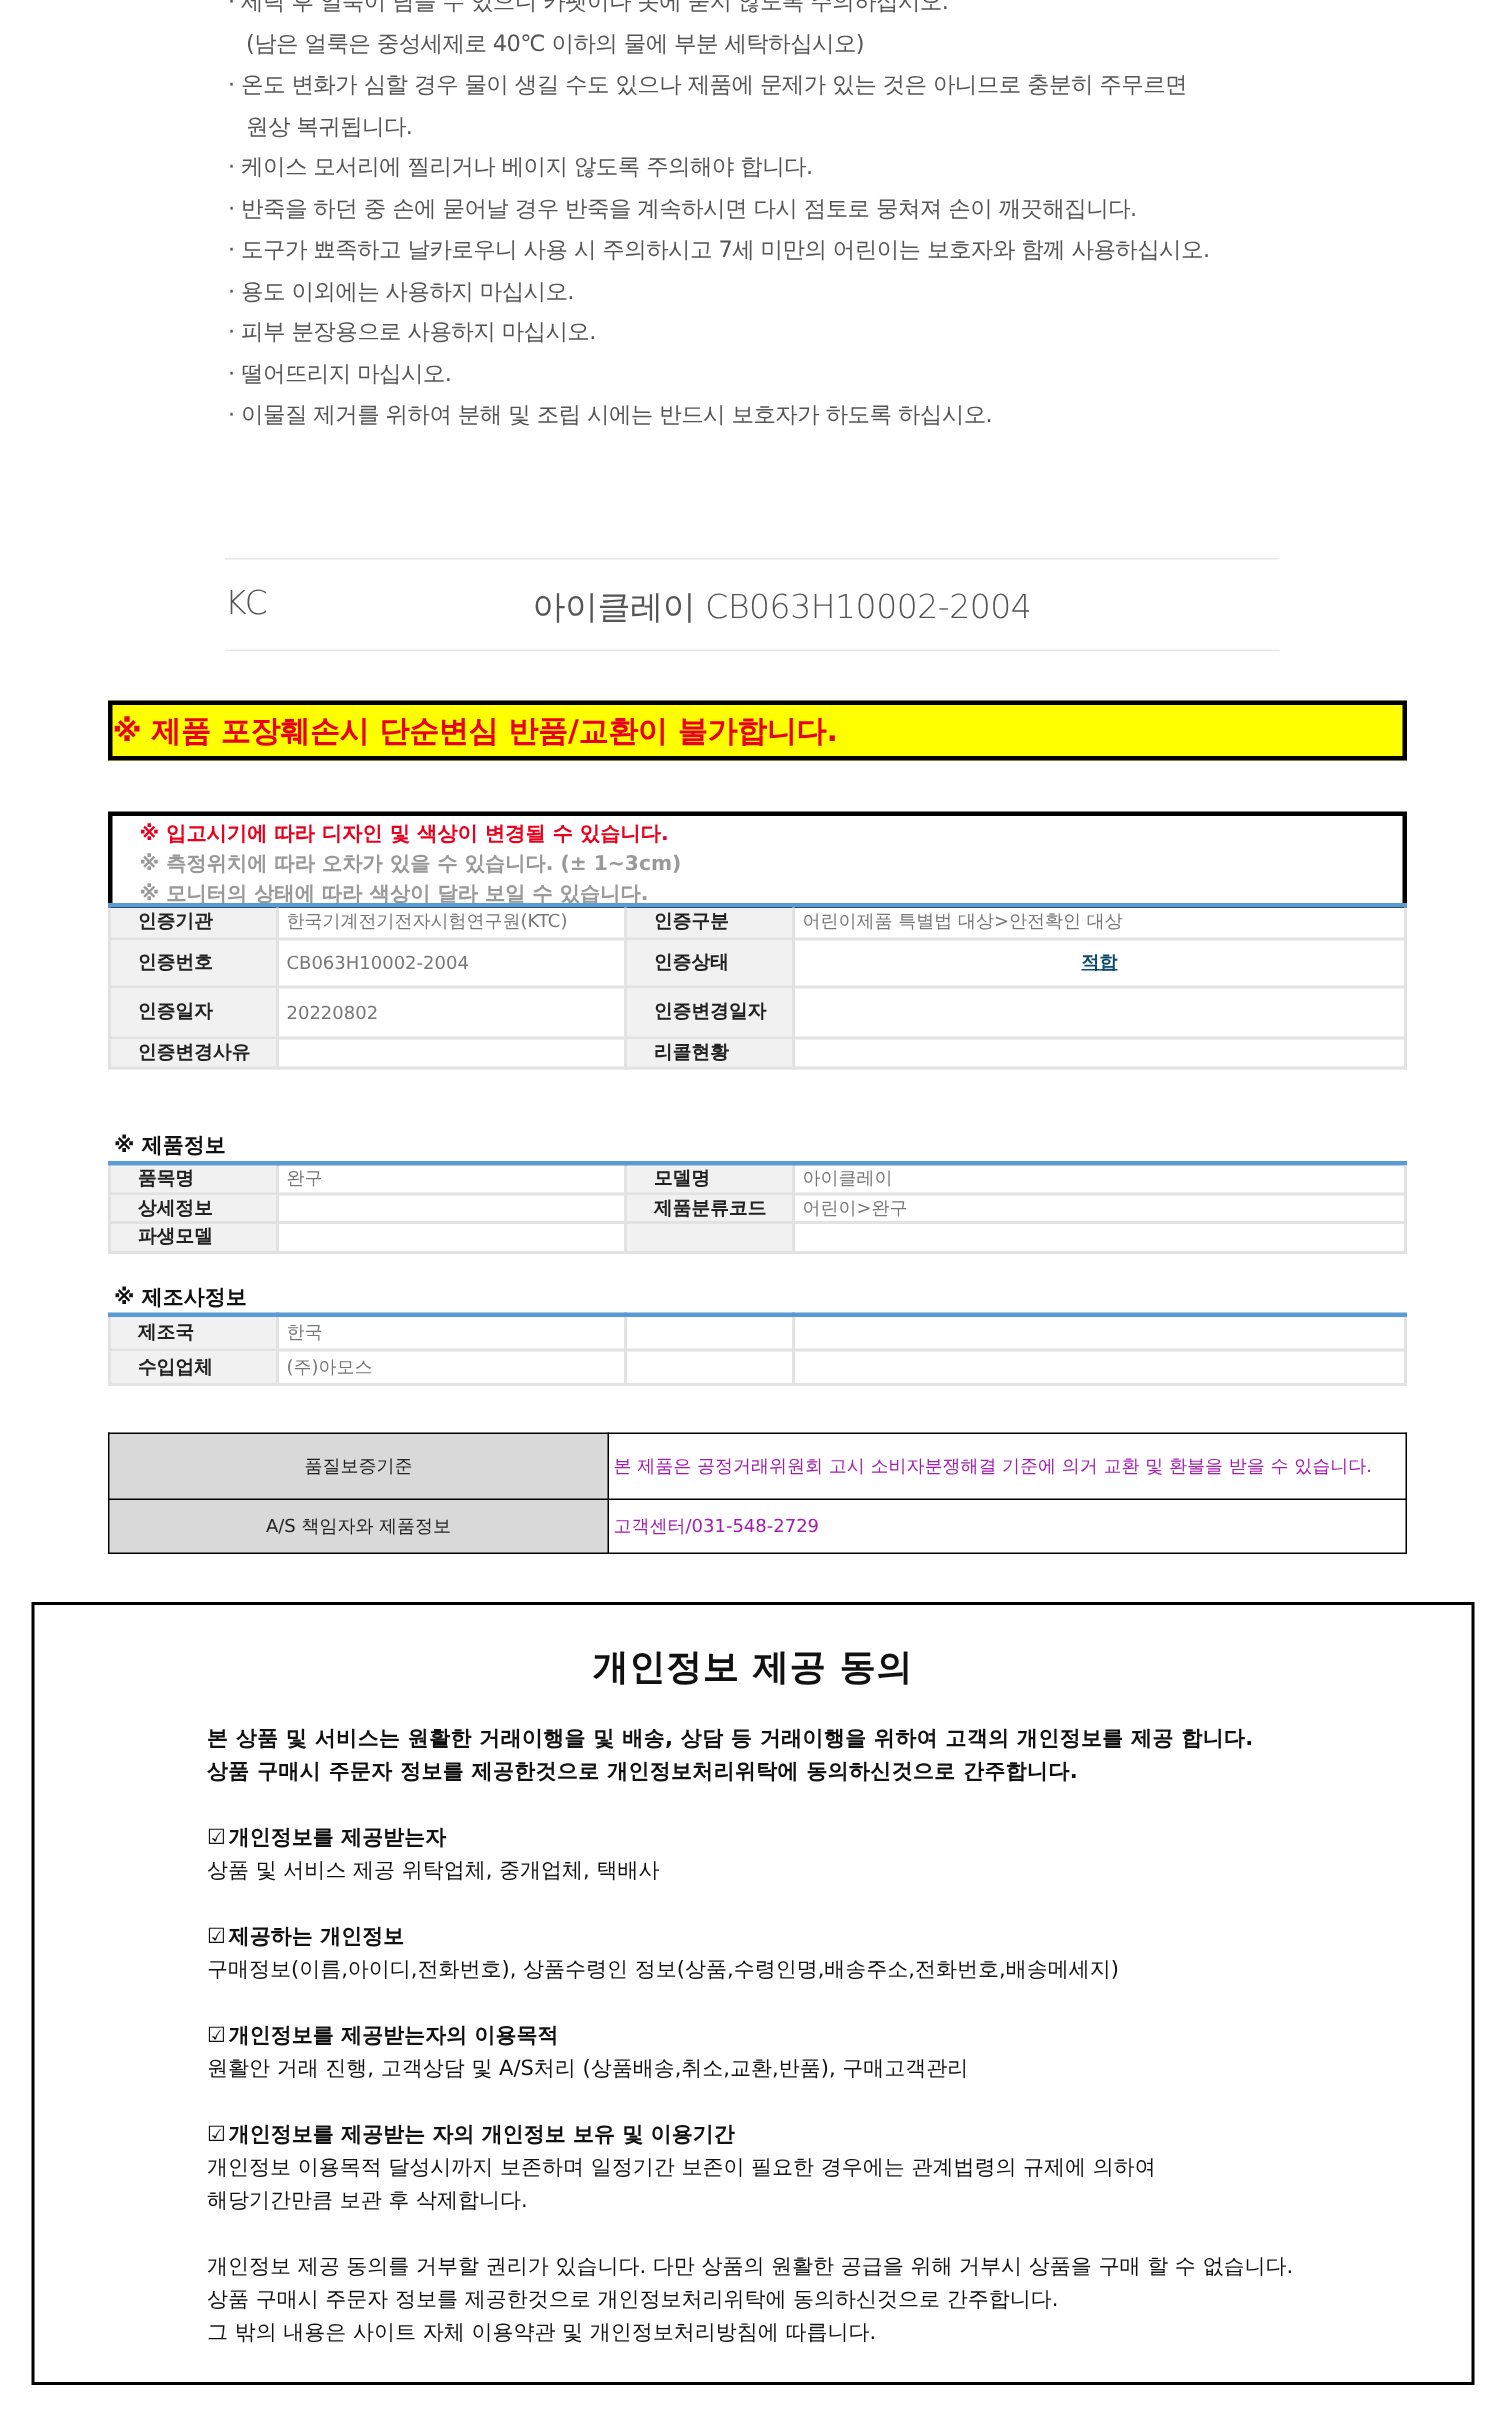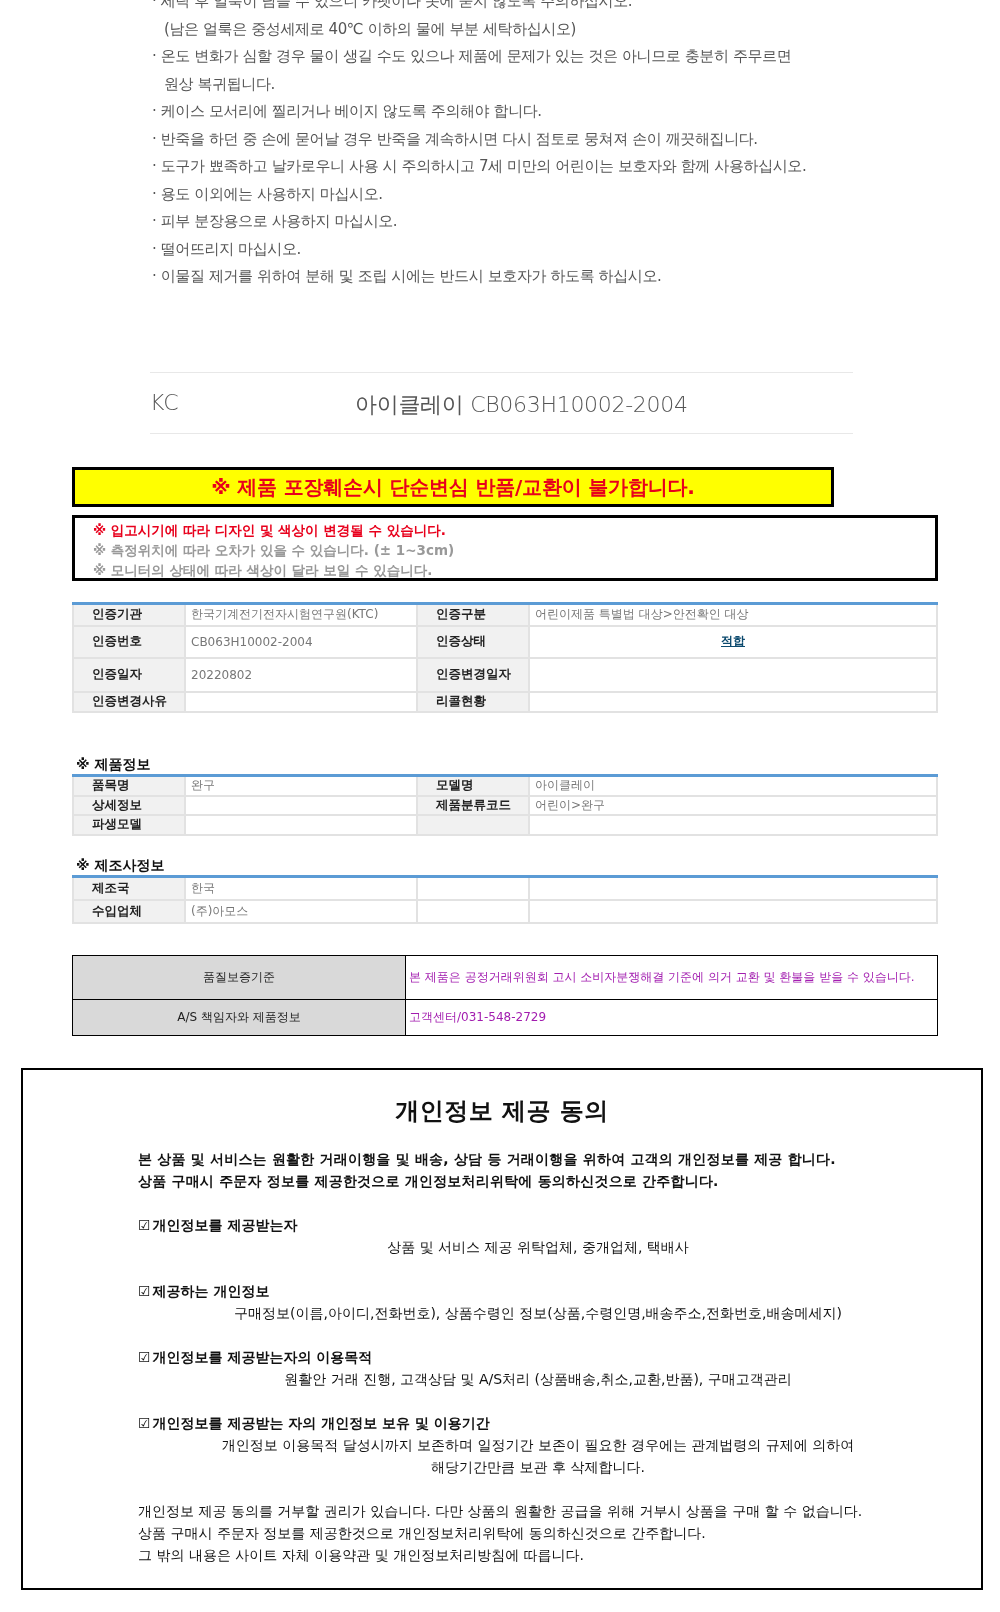--- a/index.html
+++ b/index.html
@@ -40,37 +40,37 @@
       font-weight: 300;
     }
     .kc-block .kc-label { position: absolute; left: 0; top: 17px; }
     .kc-block .kc-value { position: absolute; left: 205px; top: 17px; letter-spacing: -0.3px; }
 
     
     .notice-yellow {
       position: absolute;
       left: 72px;
       top: 467px;
-      width: 762px;
+      width: 866px;
       height: 40px;
       background: #ffff00;
       border: 3px solid #000;
-      text-align: center;
+      text-align: left;
       color: #e8001c;
       font-weight: bold;
       font-size: 20px;
       line-height: 34px;
       letter-spacing: -0.2px;
     }
 
     
     .notes-box {
       position: absolute;
       left: 72px;
-      top: 515px;
+      top: 541px;
       width: 866px;
       height: 66px;
       border: 3px solid #000;
       padding: 2px 0 0 18px;
       font-size: 13.5px;
       line-height: 20px;
       font-weight: bold;
     }
     .notes-box .note-red { color: #e8001c; }
     .notes-box .note-gray { color: #999; }
@@ -165,21 +165,21 @@
       left: 115px;
       top: 78px;
       width: 800px;
       font-size: 14px;
       line-height: 22px;
     }
     .p-body .intro { font-weight: bold; letter-spacing: 0.2px; }
     .p-body .p-section { margin-top: 22px; }
     .p-body .p-head { font-weight: bold; }
     .p-body .p-head .check { font-weight: normal; margin-right: 2px; }
-    .p-body .p-text { font-weight: normal; text-align: center; }
+    .p-body .p-text { font-weight: normal; }
     .p-body .p-footer { margin-top: 22px; }
   </style>
 </head>
 <body>
 
 <div class="cautions">
   <div class="line">· 세탁 후 얼룩이 남을 수 있으니 카펫이나 옷에 묻지 않도록 주의하십시오.</div>
   <div class="line indent">(남은 얼룩은 중성세제로 40℃ 이하의 물에 부분 세탁하십시오)</div>
   <div class="line">· 온도 변화가 심할 경우 물이 생길 수도 있으나 제품에 문제가 있는 것은 아니므로 충분히 주무르면</div>
   <div class="line indent">원상 복귀됩니다.</div>

